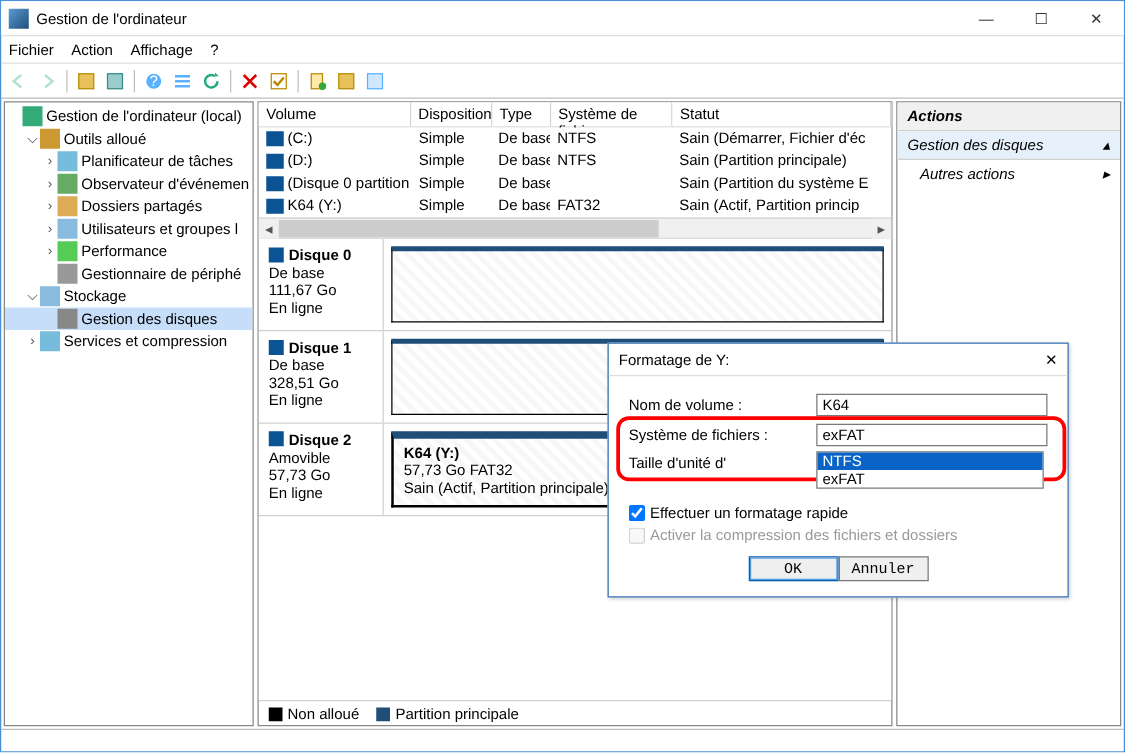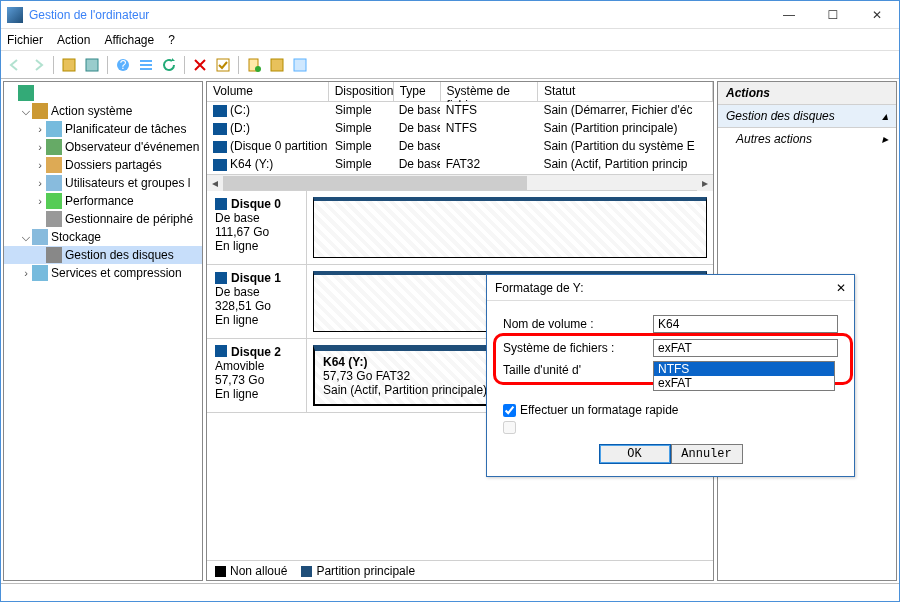--- a/index.html
+++ b/index.html
@@ -1,20 +1,20 @@
 <!DOCTYPE html>
 <html><head>
 <meta charset="utf-8">
 <style>
   * { box-sizing: border-box; margin: 0; padding: 0; font-family: "Segoe UI", Tahoma, sans-serif; font-size: 12px; }
   html, body { width: 900px; height: 602px; background: #fff; overflow: hidden; }
   .window { width: 900px; height: 602px; border: 1px solid #4a90d9; display: flex; flex-direction: column; }
   .titlebar { height: 28px; background: #fff; display: flex; align-items: center; padding: 0 0 0 6px; border-bottom: 1px solid #e0e0e0; }
   .titlebar .app-icon { width: 16px; height: 16px; background: linear-gradient(135deg,#5b9bd5,#1f4e79); margin-right: 6px; }
-  .titlebar .title { flex: 1; color: #3b82f6; }
+  .titlebar .title { flex: 1; color: #000000; }
   .title-controls { display: flex; }
   .title-controls div { width: 44px; height: 28px; display: flex; align-items: center; justify-content: center; color: #333; cursor: pointer; }
   .menubar { height: 22px; display: flex; align-items: center; padding: 0 6px; gap: 14px; border-bottom: 1px solid #e0e0e0; }
   .menubar span { color: #000; cursor: pointer; }
   .toolbar { height: 28px; display: flex; align-items: center; padding: 0 4px; gap: 3px; border-bottom: 1px solid #bdbdbd; }
   .tbtn { width: 20px; height: 20px; display: flex; align-items: center; justify-content: center; cursor: pointer; border: 1px solid transparent; }
   .tbtn.disabled { opacity: 0.35; cursor: default; }
   .tsep { width: 1px; height: 18px; background: #c0c0c0; margin: 0 2px; }
   .body { flex: 1; display: flex; min-height: 0; padding: 2px; gap: 3px; }
   .tree-pane { width: 200px; border: 1px solid #888; background: #fff; overflow: hidden; padding: 2px 0; }
@@ -159,26 +159,27 @@
       </div>
   </div>
 
   <div class="body">
 
     <div class="tree-pane" id="tree">
         <div class="tree-row">
           <span class="tree-ind" style="width:0px"></span>
           <span class="tree-exp"></span>
           <span class="tree-ico" style="background:#3a7"></span>
+          <span>Gestion de l'ordinateur (local)</span>
         </div>
         <div class="tree-row">
           <span class="tree-ind" style="width:14px"></span>
           <span class="tree-exp">⌵</span>
           <span class="tree-ico" style="background:#c93"></span>
-          <span>Action système</span>
+          <span>Outils alloué</span>
         </div>
         <div class="tree-row">
           <span class="tree-ind" style="width:28px"></span>
           <span class="tree-exp">›</span>
           <span class="tree-ico" style="background:#7bd"></span>
           <span>Planificateur de tâches</span>
         </div>
         <div class="tree-row">
           <span class="tree-ind" style="width:28px"></span>
           <span class="tree-exp">›</span>
@@ -351,20 +352,21 @@
             </div>
 
             <div class="highlight-box" style="left:-10px; top:-6px; width:360px; height:52px;"></div>
           </div>
           <div class="chk" style="margin-top:26px">
             <input type="checkbox" checked="" style="">
             <span>Effectuer un formatage rapide</span>
           </div>
           <div class="chk disabled">
             <input type="checkbox" disabled="" style="">
+            <span>Activer la compression des fichiers et dossiers</span>
           </div>
           <div class="btns">
             <button class="default">OK</button>
             <button>Annuler</button>
           </div>
         </div>
       </div>
     </div>
 
     <div class="right-pane">

